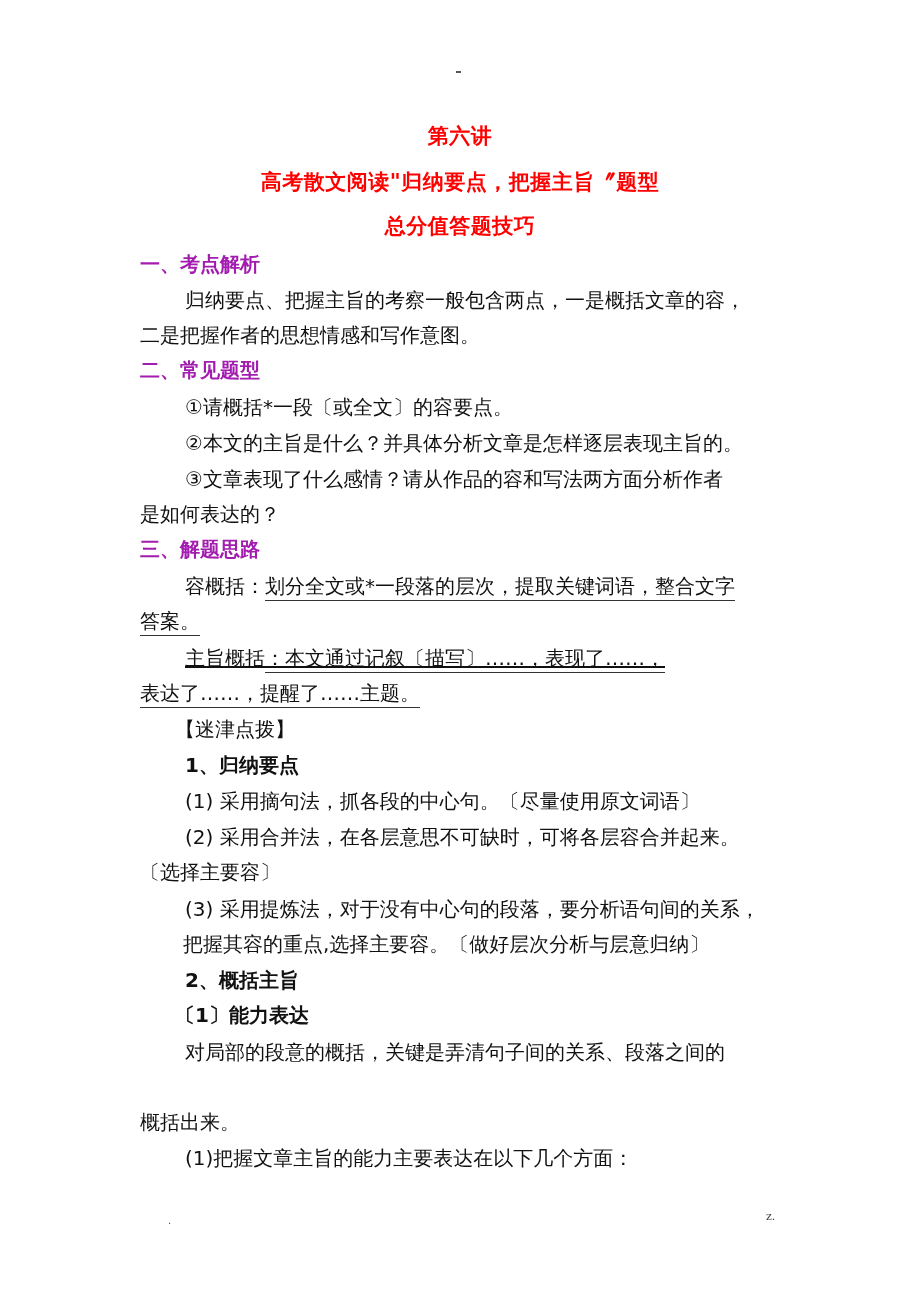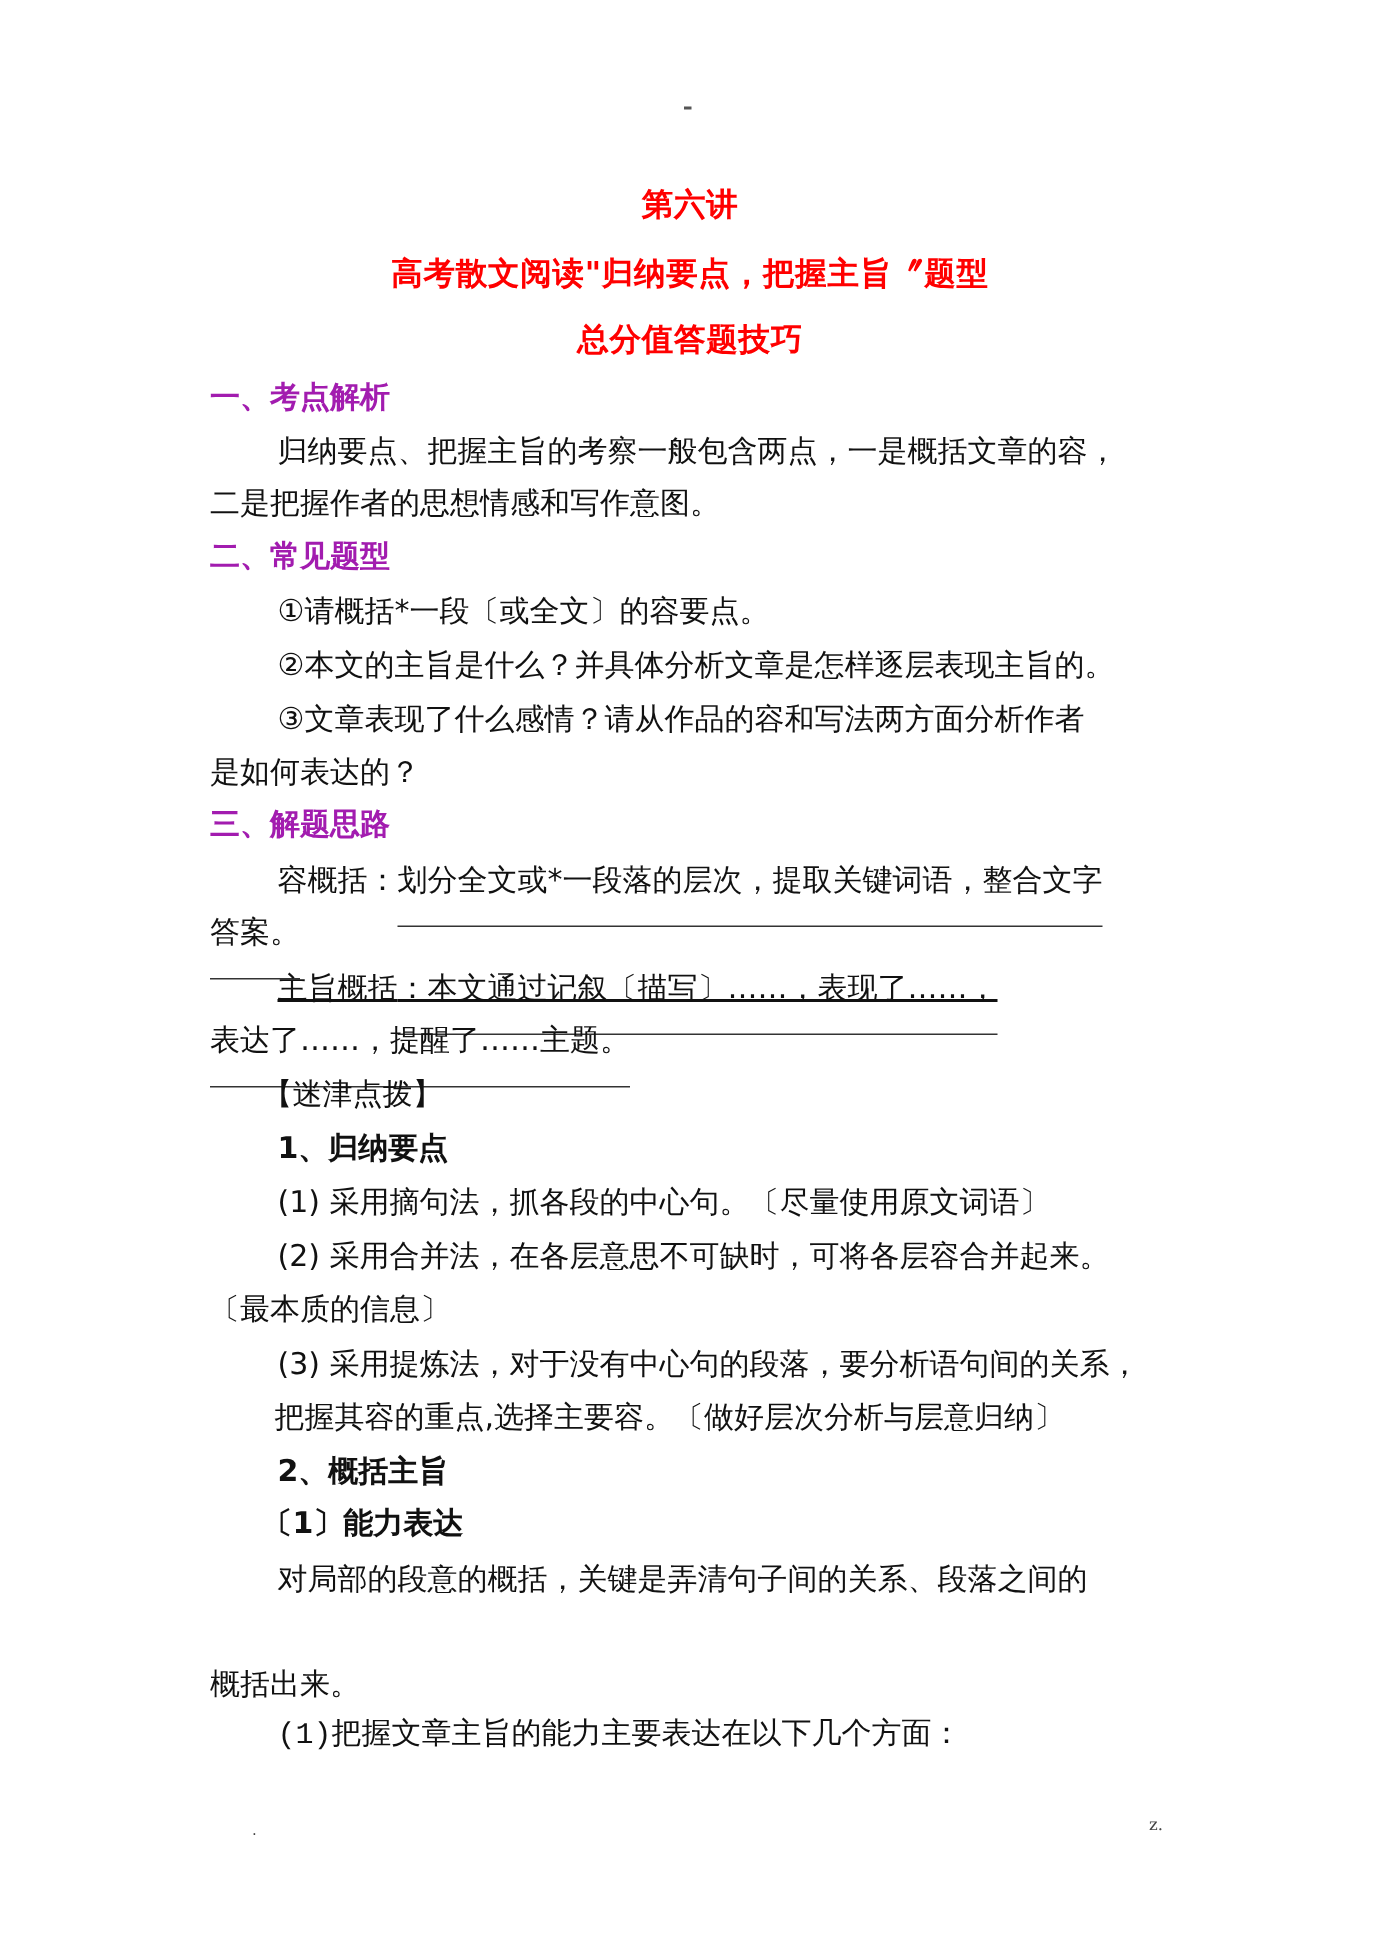--- a/index.html
+++ b/index.html
@@ -13,21 +13,21 @@
   .footer-left { position: absolute; left: 168px; top: 1215px; font-size: 10px; color: #444; }
   .footer-right { position: absolute; left: 766px; top: 1210px; font-size: 11px; color: #444; font-family: "DejaVu Serif", serif; }
   .title {
     position: absolute; left: 0; width: 920px; text-align: center;
     color: #ff0000; font-weight: bold; font-size: 21px; letter-spacing: 0.5px;
   }
   .line { position: absolute; left: 140px; font-size: 20px; white-space: nowrap; line-height: 24px; }
   .indent { left: 185px; }
   .sec { color: #a21caf; font-weight: bold; }
   .bold { font-weight: bold; }
-  .ul { border-bottom: 1.5px solid #333; padding-bottom: 19px; }
+  .ul { border-bottom: 1.5px solid #333; padding-bottom: 2px; }
 </style>
 </head>
 <body>
 
 <div class="page">
   <div class="header-mark"></div>
 
   <div class="title" style="top:122px;">第六讲</div>
   <div class="title" style="top:168px;">高考散文阅读"归纳要点，把握主旨〞题型</div>
   <div class="title" style="top:212px;">总分值答题技巧</div>
@@ -56,25 +56,25 @@
   </div>
   <div class="line" style="top:681px;">
     <span class="ul">表达了……，提醒了……主题。</span>
   </div>
 
   <div class="line" style="left:175px; top:717px;">【迷津点拨】</div>
 
   <div class="line indent bold" style="top:753px;">1、归纳要点</div>
   <div class="line indent" style="top:789px;">(1)  采用摘句法，抓各段的中心句。〔尽量使用原文词语〕</div>
   <div class="line indent" style="top:825px;">(2)  采用合并法，在各层意思不可缺时，可将各层容合并起来。</div>
-  <div class="line" style="top:860px;">〔最本质的信息〕</div>
+  <div class="line" style="top:860px;">〔选择主要容〕</div>
   <div class="line indent" style="top:897px;">(3)  采用提炼法，对于没有中心句的段落，要分析语句间的关系，</div>
   <div class="line" style="top:932px;margin-left:43px;">把握其容的重点,选择主要容。〔做好层次分析与层意归纳〕</div>
 
   <div class="line indent bold" style="top:968px;">2、概括主旨</div>
   <div class="line bold" style="left:175px; top:1003px;">〔1〕能力表达</div>
   <div class="line indent" style="top:1040px;">对局部的段意的概括，关键是弄清句子间的关系、段落之间的</div>
   <div class="line" style="top:1110px;">概括出来。</div>
-  <div class="line indent" style="top:1146px;font-family:Liberation Mono, monospace;">(1)把握文章主旨的能力主要表达在以下几个方面：</div>
+  <div class="line indent" style="top:1146px;">(1)把握文章主旨的能力主要表达在以下几个方面：</div>
 
   <div class="footer-left">.</div>
   <div class="footer-right">z.</div>
 </div>
 
 </body></html>

